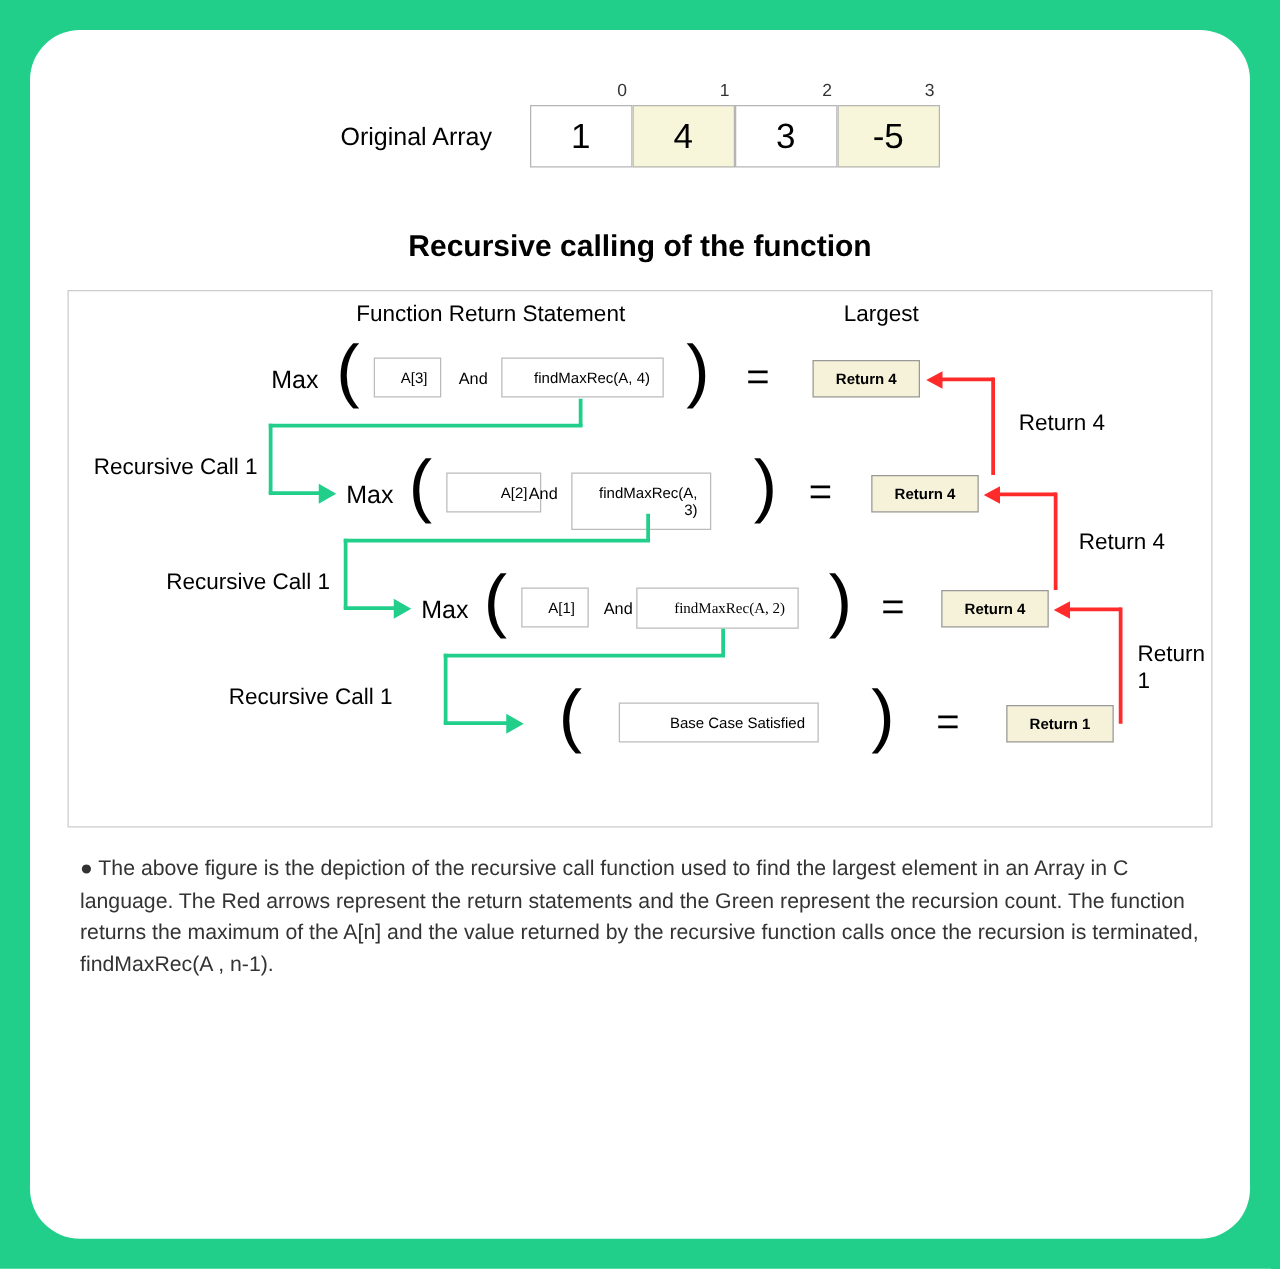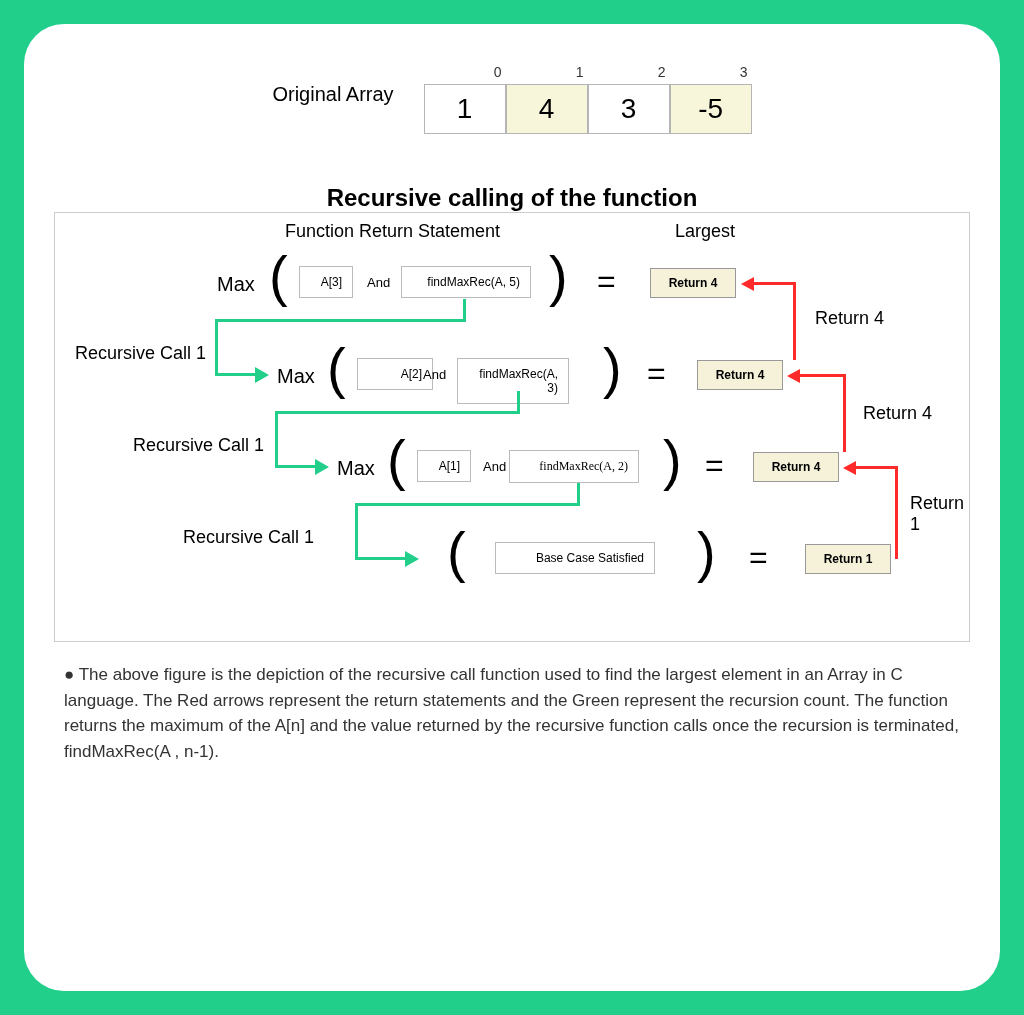--- a/index.html
+++ b/index.html
@@ -1,26 +1,26 @@
 <!DOCTYPE html>
 <html><head>
 <meta charset="utf-8">
 <style>
 * { margin:0; padding:0; box-sizing:border-box; }
 body { font-family: 'Segoe UI', Arial, sans-serif; background:#21cf8b; width:1024px; height:1015px; padding:24px; }
 .card { background:#fff; border-radius:40px; width:100%; height:100%; padding:40px 30px 30px 30px; position:relative; }
 .title { font-size:30px; font-weight:700; text-align:center; line-height:1.3; margin-bottom:40px; }
 .array-section { display:flex; align-items:flex-end; justify-content:center; gap:30px; margin-bottom:50px; }
-.array-label { font-size:20px; margin-bottom:28px; }
+.array-label { font-size:20px; margin-bottom:12px; }
 .array-wrap { display:flex; }
 .cell-wrap { display:flex; flex-direction:column; align-items:flex-end; }
 .idx { font-size:14px; color:#333; margin-bottom:4px; margin-right:4px; }
 .cell { width:82px; height:50px; border:1px solid #b5b5b5; display:flex; align-items:center; justify-content:center; font-size:28px; }
 .cell.hl { background:#f8f6da; }
-.subtitle { font-size:24px; font-weight:600; text-align:center; }
+.subtitle { font-size:24px; font-weight:600; text-align:center; margin-bottom:20px; }
 .diagram { border:1px solid #ccc; height:430px; position:relative; margin-bottom:20px; }
 .abs-text { position:absolute; font-size:18px; }
 .abs-text.small { font-size:13px; }
 .max-label { position:absolute; font-size:20px; }
 .paren { position:absolute; font-size:56px; font-weight:300; }
 .eq { position:absolute; font-size:32px; font-weight:500; }
 .chip { position:absolute; border:1px solid #bbb; padding:8px 10px; font-size:12px; text-align:right; background:#fff; }
 .output { position:absolute; border:1px solid #999; background:#f5f2d9; font-size:12px; font-weight:600; display:flex; align-items:center; justify-content:center; width:86px; height:30px; }
 .hdr1 { position:absolute; font-size:18px; font-weight:500; }
 .hdr2 { position:absolute; font-size:18px; font-weight:500; }
@@ -62,21 +62,21 @@
   <h2 class="subtitle">Recursive calling of the function</h2>
 
   <div class="diagram">
     <div class="hdr1" style="left:230px; top:8px;">Function Return Statement</div>
     <div class="hdr2" style="left:620px; top:8px;">Largest</div>
 
     <div class="max-label" style="left:162px; top:60px;">Max</div>
     <div class="paren" style="left:214px; top:30px;">(</div>
     <div class="chip" style="left:244px; top:53px; width:54px;">A[3]</div>
     <div class="abs-text small" style="left:312px; top:62px;">And</div>
-    <div class="chip" style="left:346px; top:53px; width:130px;">findMaxRec(A, 5)</div>
+    <div class="chip" style="left:346px; top:53px; width:130px;">findMaxRec(A, 4)</div>
     <div class="paren" style="left:494px; top:30px;">)</div>
     <div class="eq" style="left:542px; top:50px;">=</div>
     <div class="output" style="left:595px; top:55px;">Return 4</div>
 
     <div class="green-line" style="left:408px; top:86px; width:3px; height:22px;"></div>
     <div class="green-line" style="left:160px; top:106px; width:251px; height:3px;"></div>
     <div class="green-line" style="left:160px; top:106px; width:3px; height:56px;"></div>
     <div class="green-line" style="left:160px; top:160px; width:42px; height:3px;"></div>
     <div class="green-arrowhead" style="left:200px; top:154px;"></div>
     <div class="abs-text" style="left:20px; top:130px;">Recursive Call 1</div>

